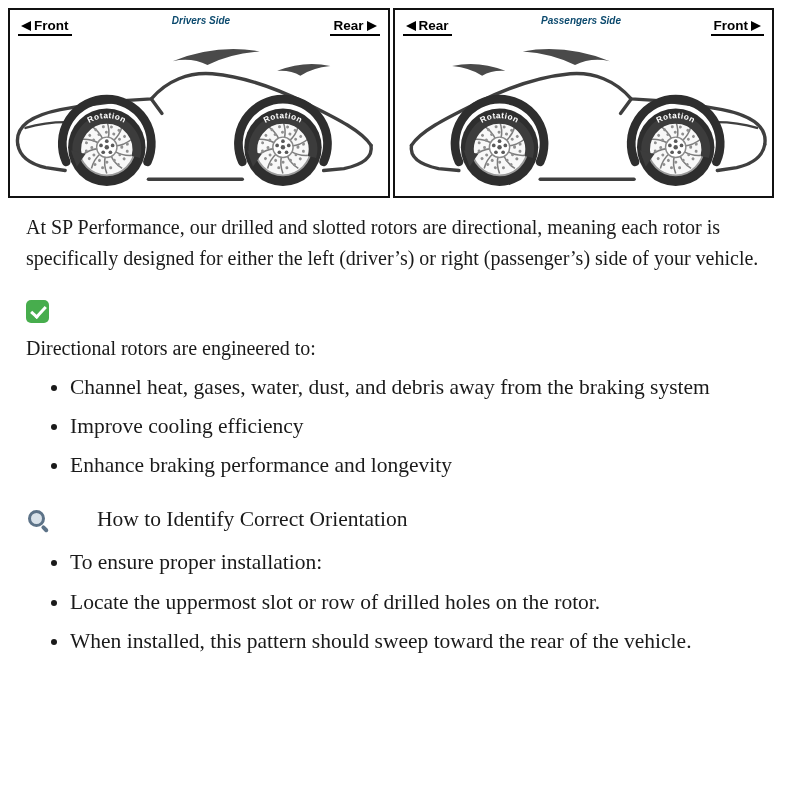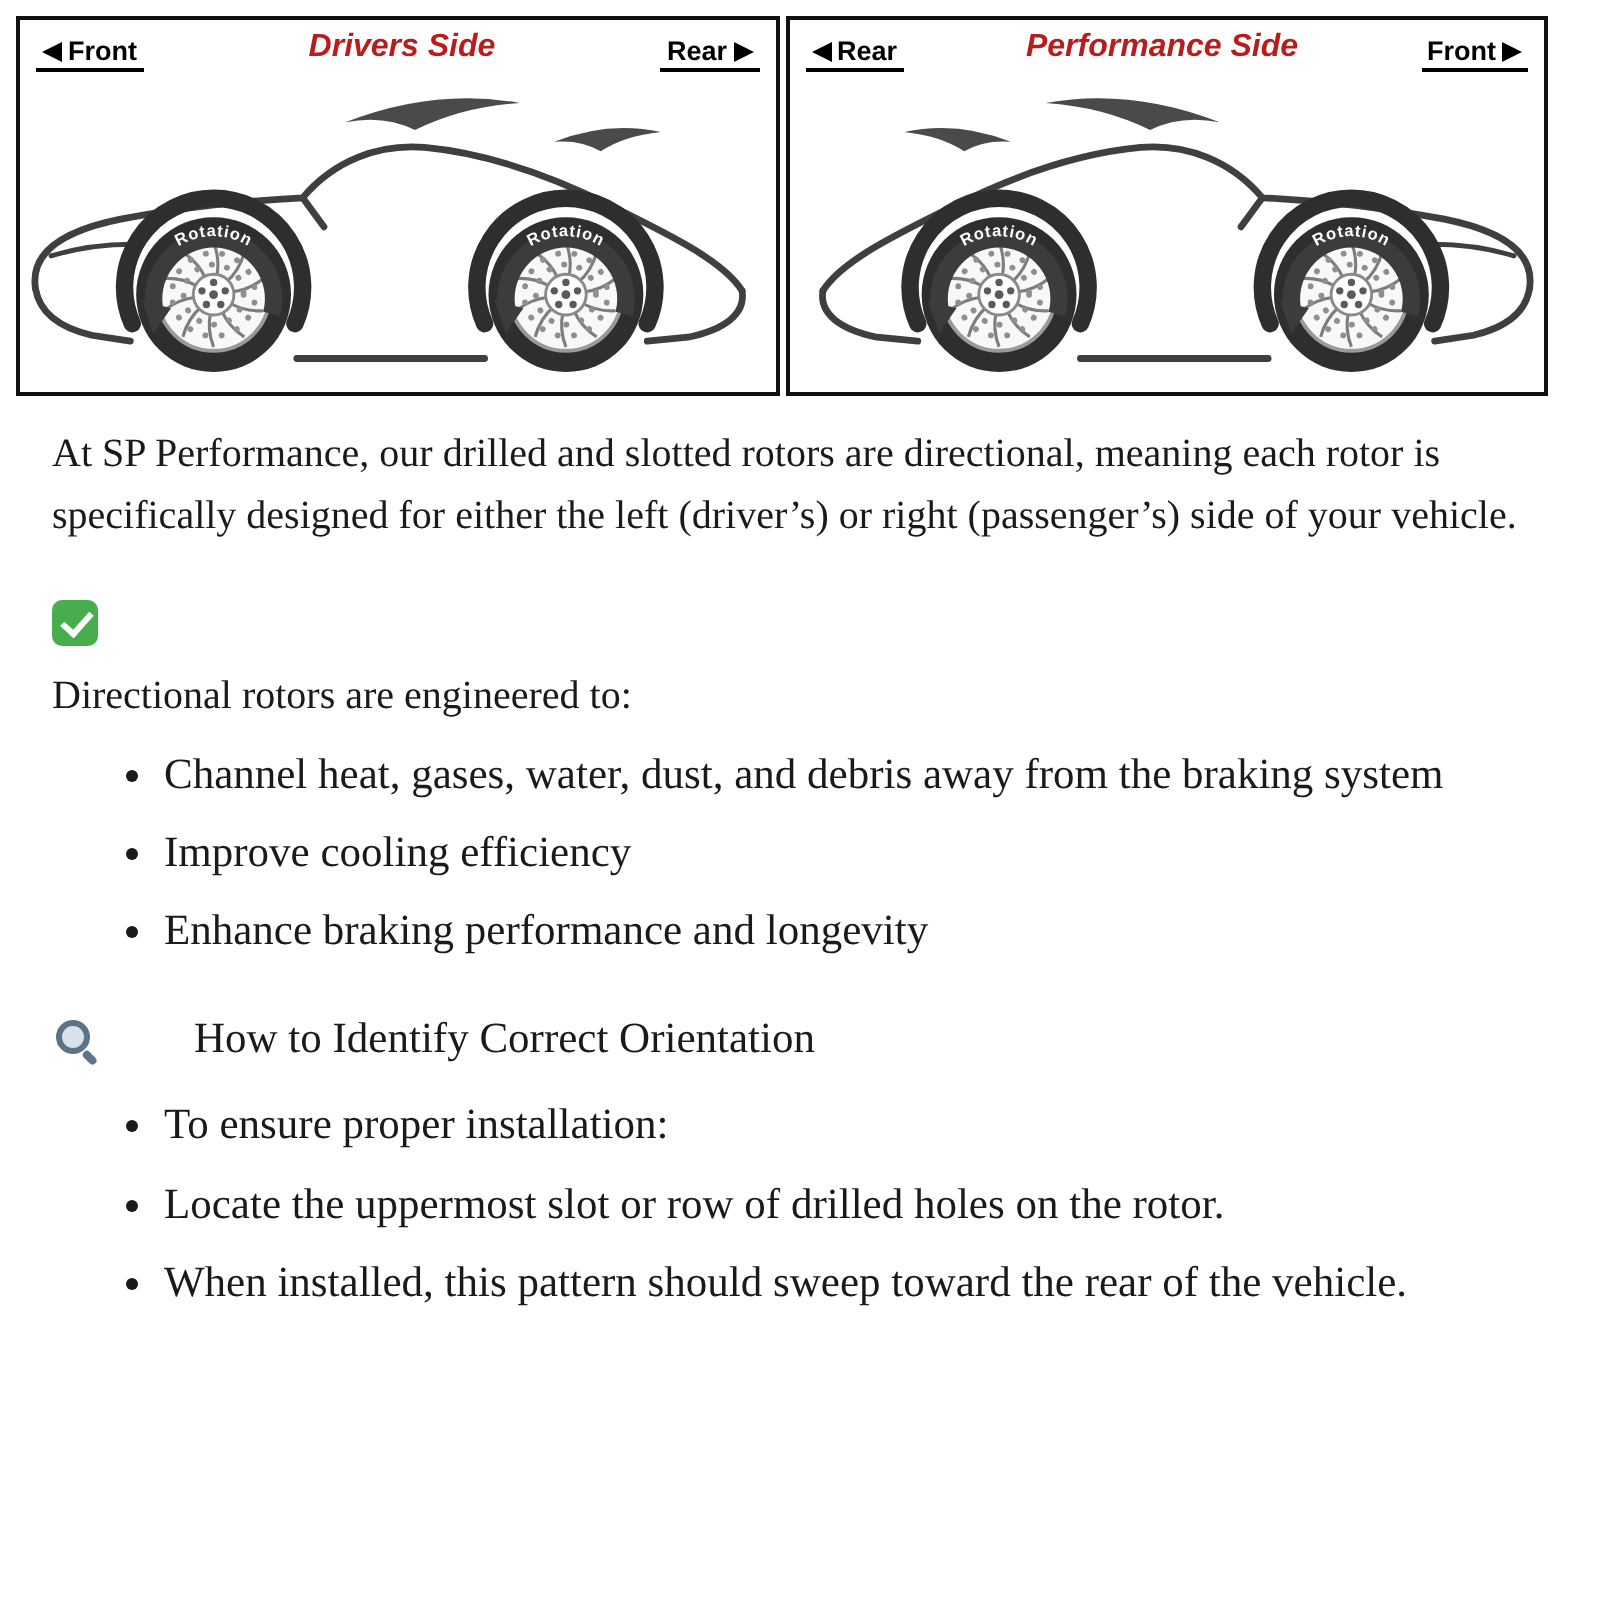--- a/index.html
+++ b/index.html
@@ -5,35 +5,35 @@
   html,body{margin:0;padding:0;background:#ffffff;}
   body{width:800px;font-family:"Liberation Serif",serif;color:#1a1a1a;}
   .page{width:800px;box-sizing:border-box;padding:8px 26px 12px 8px;}
 
   
   .diagram{display:flex;gap:3px;margin:0 0 14px 0;}
   .panel{flex:1;border:2px solid #111;margin:0;background:#fff;min-width:0;}
   .panel-header{display:flex;justify-content:space-between;align-items:flex-start;padding:5px 8px 0 8px;font-family:"Liberation Sans",sans-serif;}
   .titles{flex:1;text-align:center;line-height:1.05;}
   .ptitle{font-weight:bold;font-size:21px;color:#000;}
-  .psub{font-weight:bold;font-style:italic;font-size:16px;color:#b91c1c;margin-top:1px;}
+  .psub{font-weight:bold;font-style:italic;font-size:10px;color:#0c4a6e;margin-top:1px;}
   .dir{display:inline-flex;align-items:center;gap:3px;border-bottom:2px solid #000;padding:1px 3px 1px 3px;font-weight:bold;font-size:13.5px;color:#000;margin-top:2px;white-space:nowrap;justify-content:flex-end;}
   .tri{width:0;height:0;display:inline-block;}
   .tri-left{border-top:5px solid transparent;border-bottom:5px solid transparent;border-right:10px solid #000;}
   .tri-right{border-top:5px solid transparent;border-bottom:5px solid transparent;border-left:10px solid #000;}
   .car-svg{display:block;width:100%;height:auto;}
 
   
   article{padding:0 0 0 18px;}
   article p{font-size:20px;line-height:1.55;margin:14px 0;}
   h2.sec{font-size:22px;font-weight:bold;margin:26px 0 10px 0;color:#000;display:flex;align-items:center;}
   h3.sec{font-size:21.5px;font-weight:normal;margin:26px 0 14px 0;color:#1a1a1a;display:flex;align-items:center;gap:38px;}
   p.lead{margin:10px 0 4px 0;}
   ul{margin:6px 0 20px 16px;padding-left:24px;}
-  li{font-size:21.5px;line-height:1.5;margin:7px 16px;}
+  li{font-size:21.5px;line-height:1.5;margin:7px 4px;}
 
   
   .check-icon{display:inline-block;width:23px;height:23px;border-radius:5px;background:#47ad4d;position:relative;margin-right:9px;flex:0 0 auto;}
   .check-icon::after{content:"";position:absolute;left:8px;top:3px;width:6px;height:12px;border:solid #fff;border-width:0 3px 3px 0;transform:rotate(42deg);}
 
   
   .magnifier-icon{display:inline-block;width:24px;height:24px;position:relative;margin-right:9px;flex:0 0 auto;}
   .magnifier-icon::before{content:"";position:absolute;left:2px;top:2px;width:11px;height:11px;border:3.5px solid #5d7388;border-radius:50%;background:#d9e2ea;}
   .magnifier-icon::after{content:"";position:absolute;left:16px;top:16px;width:8px;height:4px;background:#5d7388;border-radius:2px;transform:rotate(45deg);transform-origin:0 50%;}
 </style>
@@ -121,21 +121,21 @@
       </svg>
     </figure>
 
     <figure class="panel">
       <div class="panel-header">
         <span class="dir">
           <span class="tri tri-left"></span>
           <span>Rear</span>
         </span>
         <div class="titles">
-          <div class="psub">Performance Side</div>
+          <div class="psub">Passengers Side</div>
         </div>
         <span class="dir">
           <span>Front</span>
           <span class="tri tri-right"></span>
         </span>
       </div>
       <svg class="car-svg" viewBox="0 0 390 165">
         <use href="#carBody" transform="translate(390,0) scale(-1,1)"></use>
         <use href="#rotorWheel" transform="translate(290,115)"></use>
         <use href="#rotorWheel" transform="translate(108,115)"></use>

